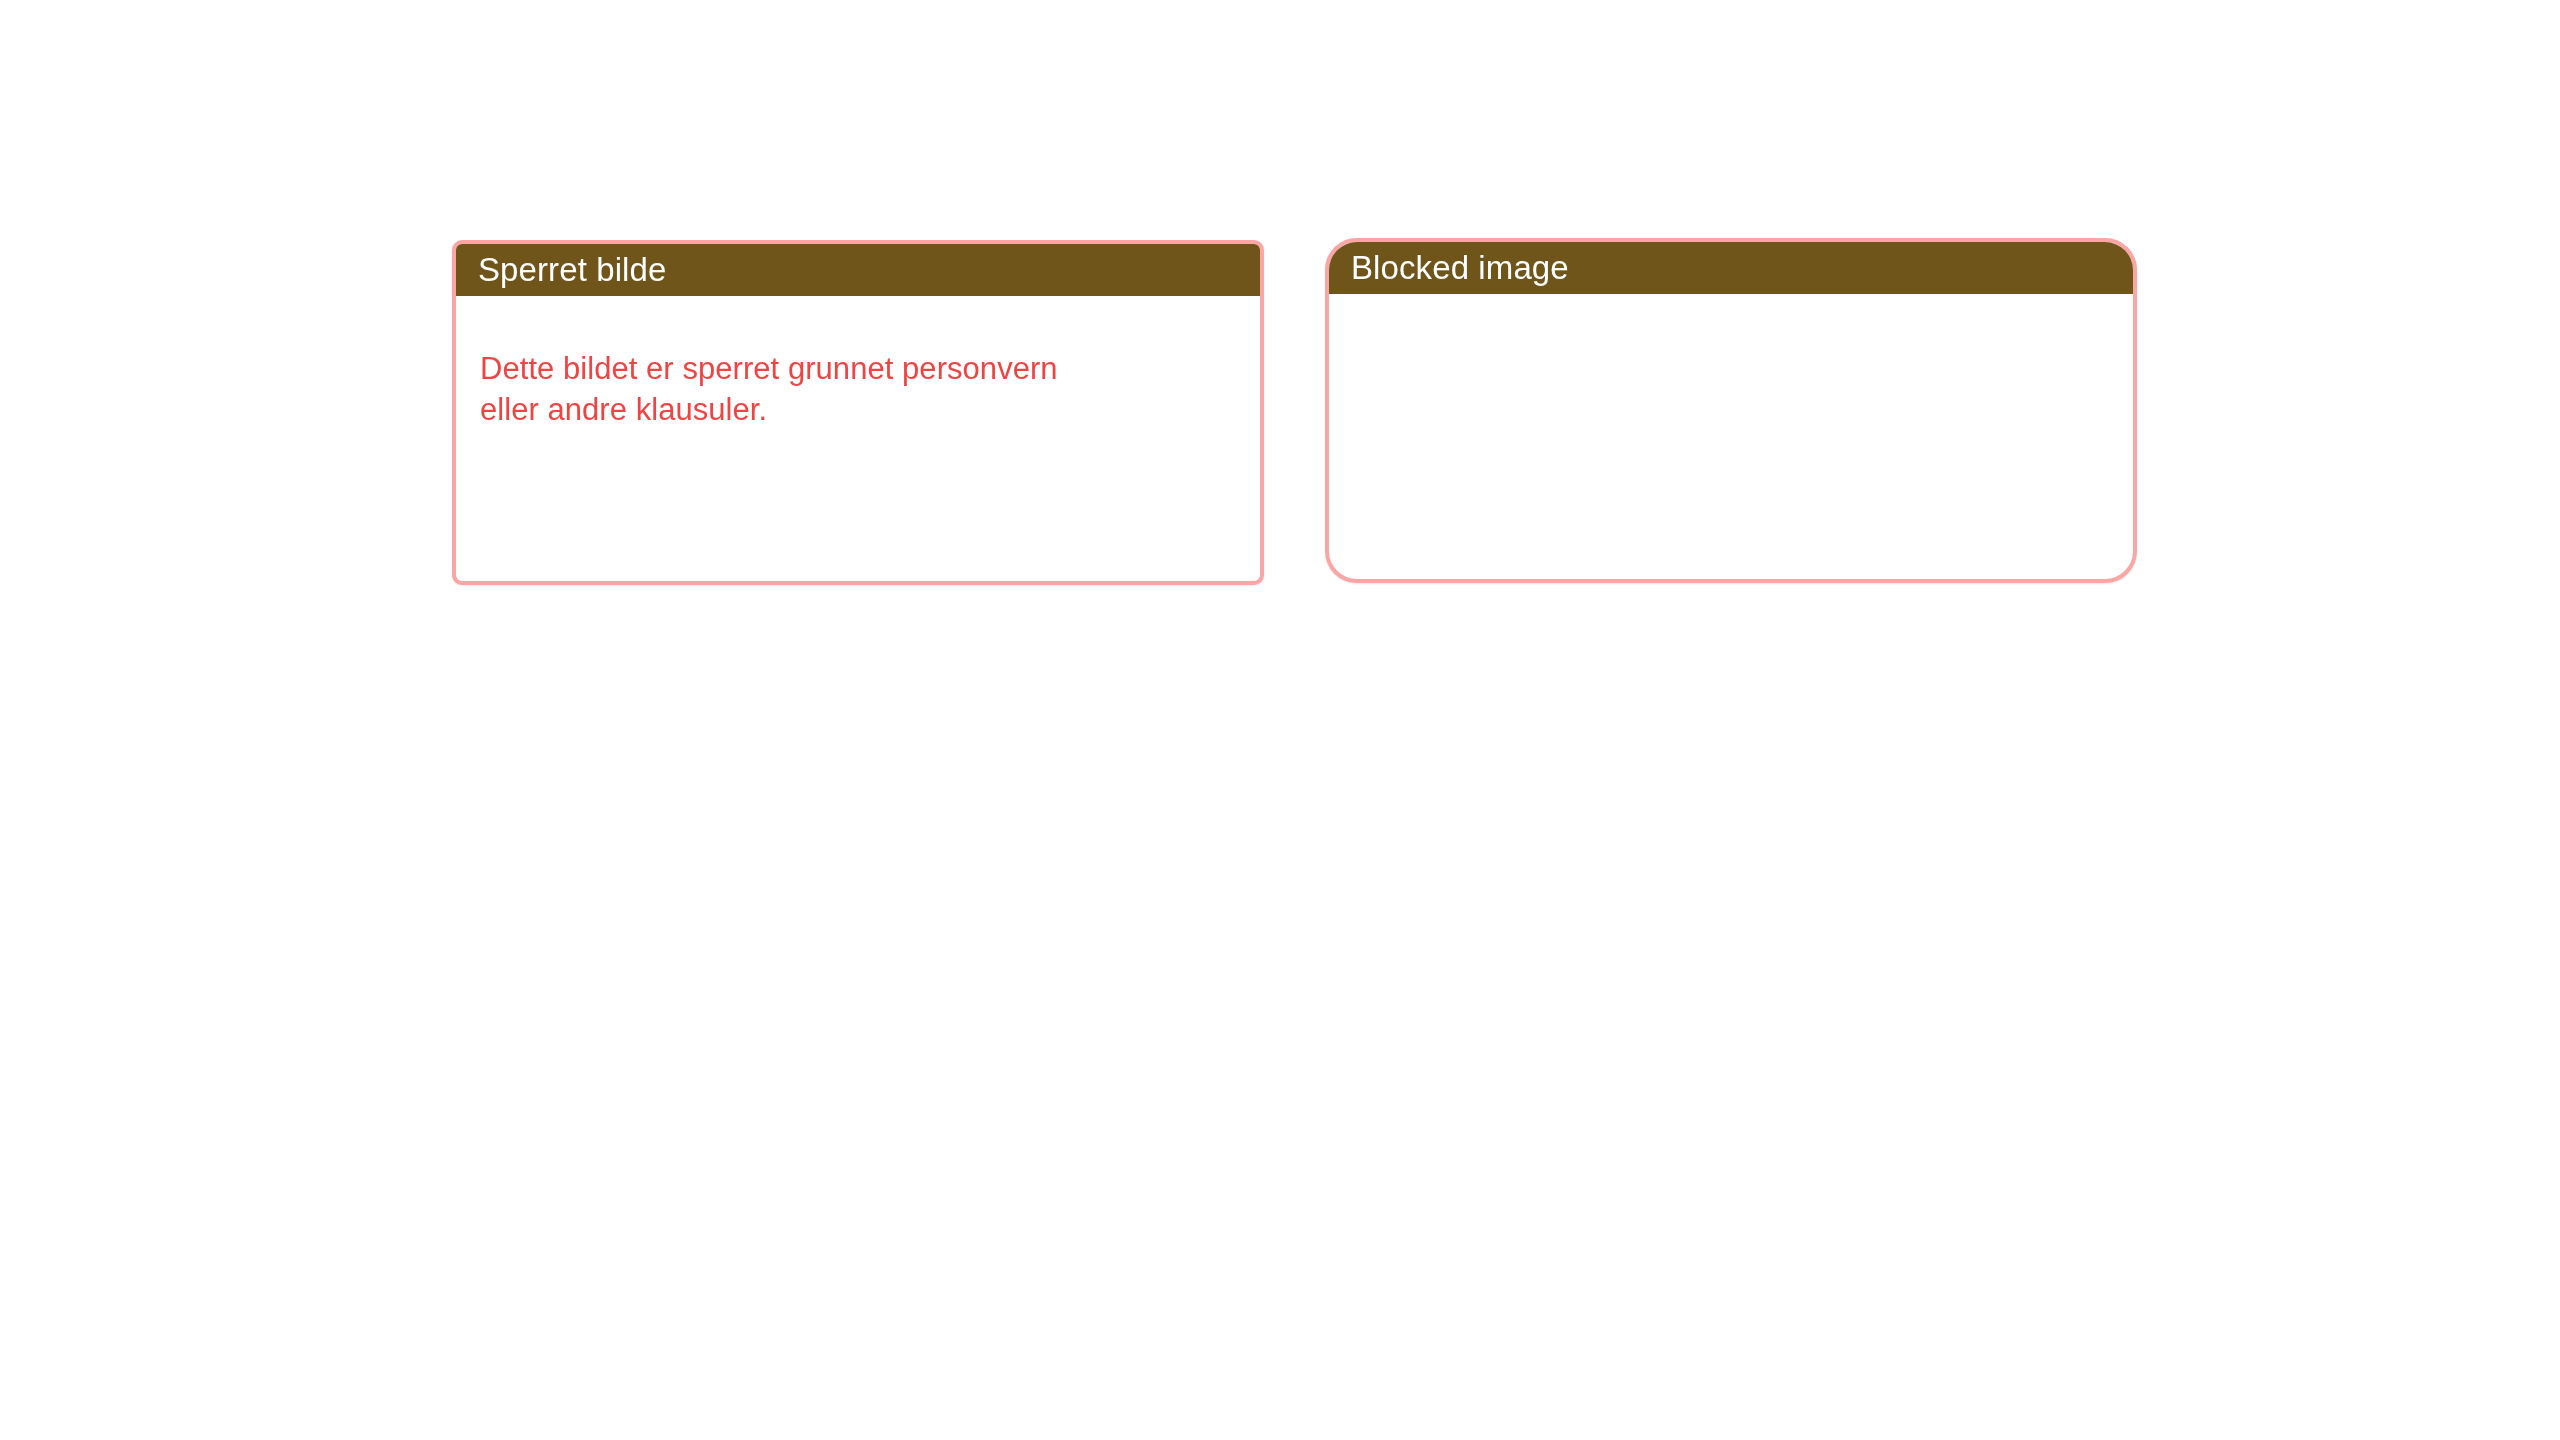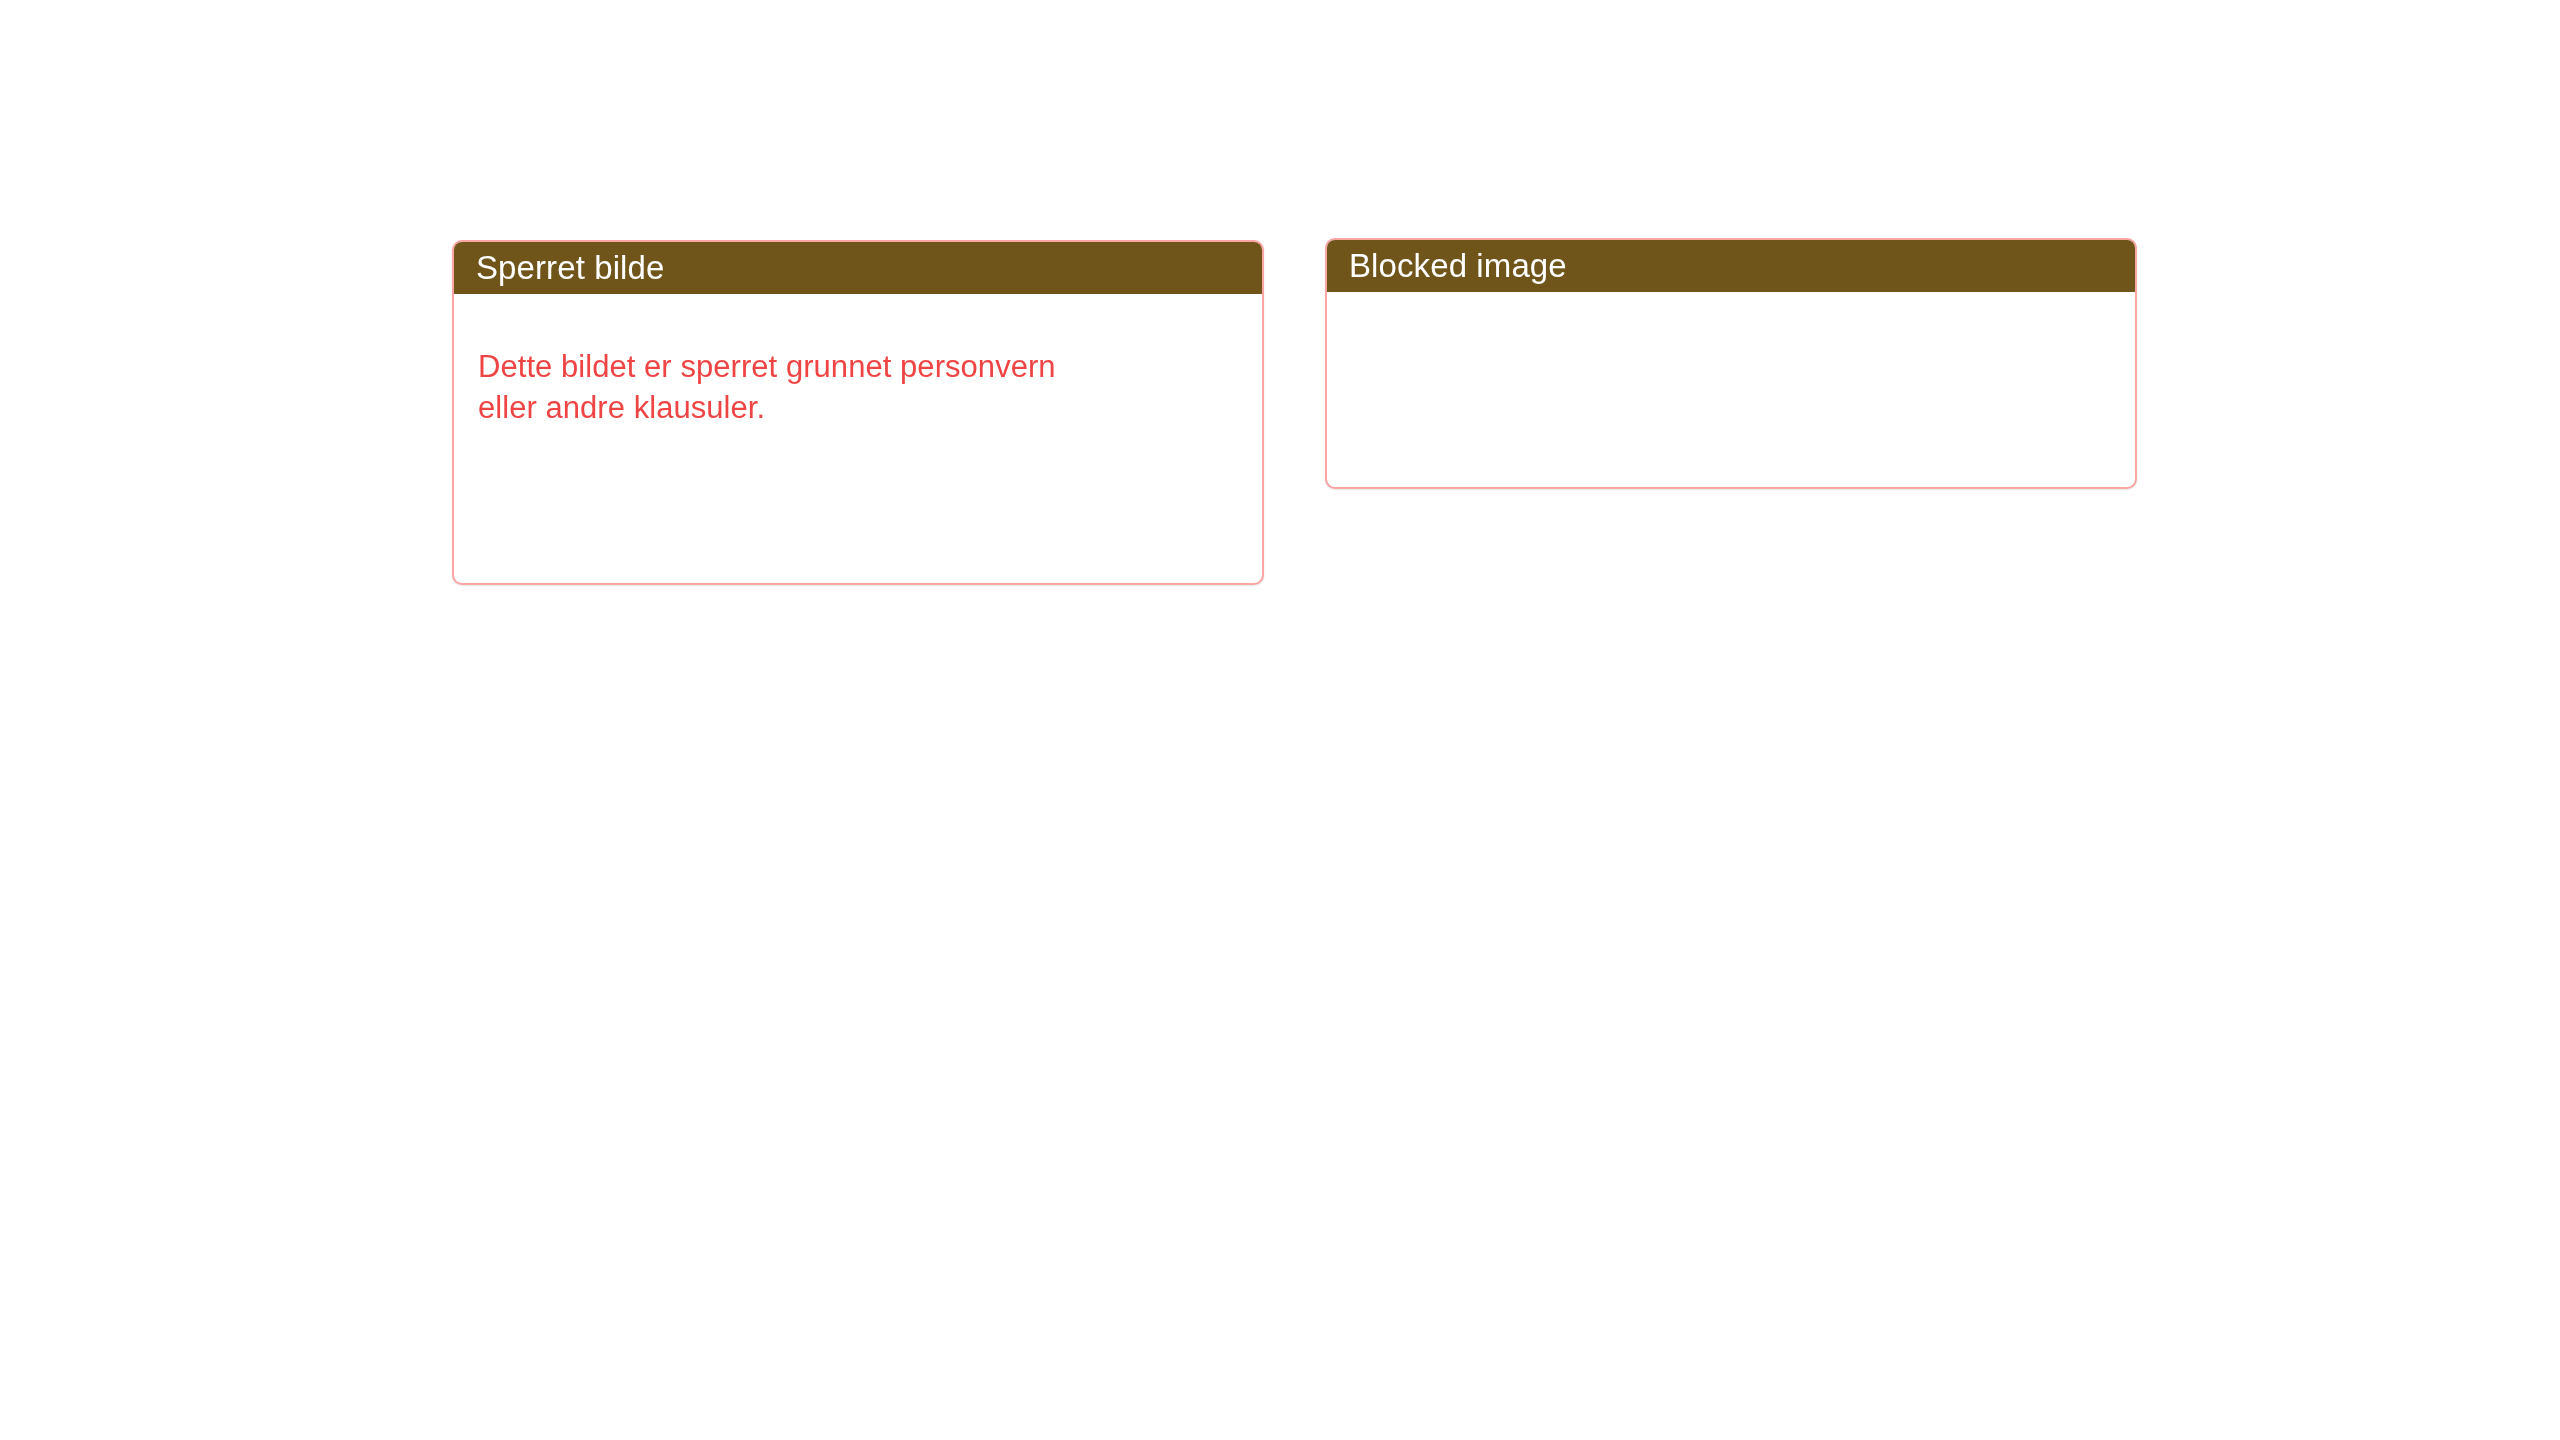--- a/index.html
+++ b/index.html
@@ -19,21 +19,21 @@
     position: relative;
     width: 2560px;
     height: 1440px;
     background: #ffffff;
   }
 
   .notice-card {
     position: absolute;
     box-sizing: border-box;
     background: #ffffff;
-    border: 2px solid #fca5a5;
+    border: 4px solid #fca5a5;
     border-radius: 10px;
     overflow: hidden;
     box-shadow: 0 1px 2px rgba(0,0,0,0.10);
   }
 
   .notice-card .card-header {
     box-sizing: border-box;
     background: #6f551a;
     color: #ffffff;
     height: 52px;
@@ -71,21 +71,22 @@
     width: 812px;
     height: 345px;
   }
   #card-blocked-no .card-body { max-width: 660px; }
 
   
   #card-blocked-en {
     left: 1325px;
     top: 238px;
     width: 812px;
-    height: 251px;
+    height: 345px;
+    border-radius: 32px;
   }
   #card-blocked-en .card-body { max-width: 680px; }
 </style>
 </head>
 <body>
 
 <div id="stage">
 
   <div class="notice-card" id="card-blocked-no">
     <div class="card-header">

